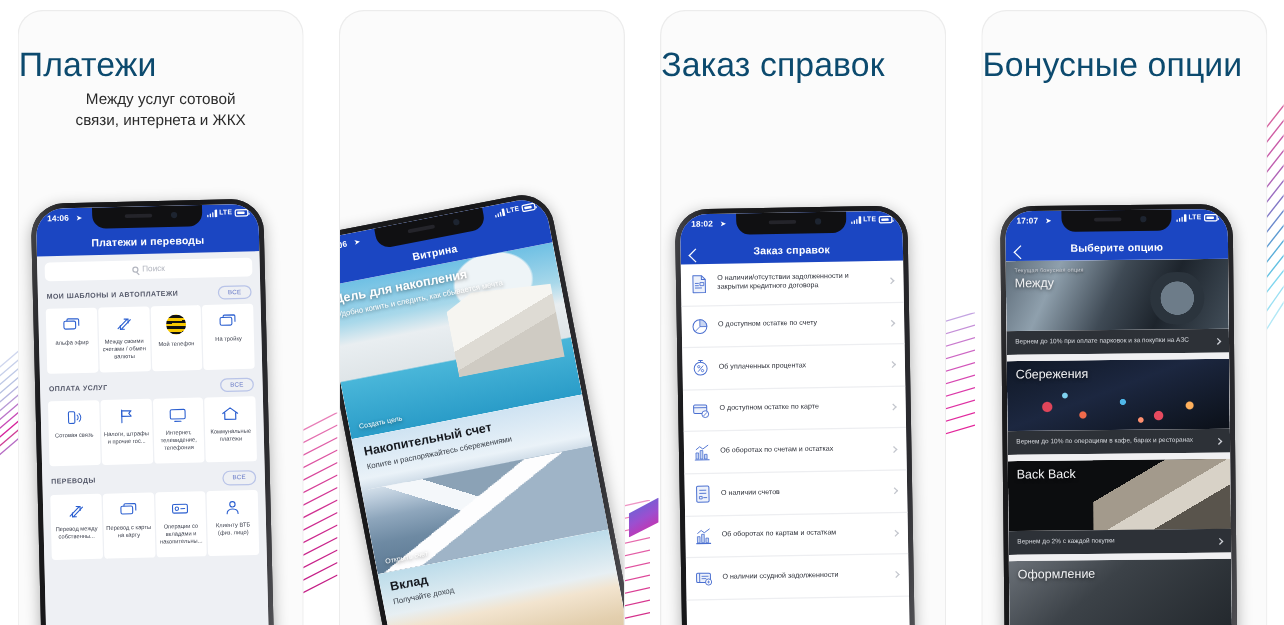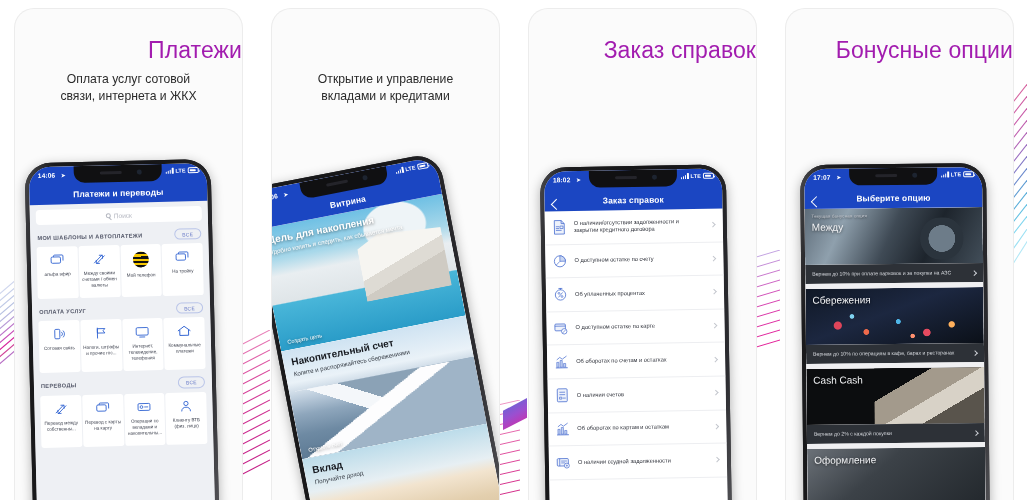--- a/index.html
+++ b/index.html
@@ -18,21 +18,21 @@
     border-radius:20px 20px 0 0;
     overflow:hidden;
   }
   .p1{ left:14px; }
   .p2{ left:271px; }
   .p3{ left:528px; }
   .p4{ left:785px; }
 
   .ptitle{
     position:absolute; left:0; right:0; top:28px;
-    text-align:right; font-size:23px; color:#a21caf; font-weight:400;
+    text-align:left; font-size:27px; color:#0c4a6e; font-weight:400;
     letter-spacing:.1px; white-space:nowrap;
   }
   .psub{
     position:absolute; left:12px; right:12px; top:62px;
     text-align:center; font-size:12.2px; line-height:16.5px; color:#2b2b2b;
   }
 
   
   .phone{
     position:absolute;
@@ -319,21 +319,21 @@
       <line x1="100" y1="120" x2="12" y2="232" stroke="#62c0e2"></line>
       <line x1="100" y1="132" x2="12" y2="244" stroke="#7fd6ef"></line>
       <line x1="100" y1="144" x2="26" y2="250" stroke="#9ae0f3"></line>
       <line x1="100" y1="156" x2="40" y2="250" stroke="#b2e8f6"></line>
     </g>
   </svg>
 
   <div class="panel p1">
     <div class="ptitle">Платежи</div>
     <div class="psub">
-      <span style="white-space:pre-line">Оплата услуг сотовой
+      <span style="white-space:pre-line">Между услуг сотовой
 связи, интернета и ЖКХ</span>
     </div>
 
     <div class="phone" style="left:14px;top:152px;transform:rotate(-1.4deg);">
       <div class="bezelhi"></div>
       <div class="screen">
         <div class="navbar">
           <div class="nav-title">Платежи и переводы</div>
         </div>
         <div class="notch"></div>
@@ -483,24 +483,20 @@
               <span class="lbl">Клиенту ВТБ (физ. лицо)</span>
             </div>
           </div>
 
         </div>
       </div>
     </div>
   </div>
 
   <div class="panel p2">
-    <div class="psub">
-      <span style="white-space:pre-line">Открытие и управление
-вкладами и кредитами</span>
-    </div>
 
     <div class="phone" style="left:8px;top:158px;transform:rotate(-11deg);width:196px;height:380px;">
       <div class="bezelhi"></div>
       <div class="screen">
         <div class="navbar">
           <div class="nav-title">Витрина</div>
         </div>
         <div class="notch"></div>
         <div class="statusbar">
           <div class="sb-time">14:06</div>
@@ -705,21 +701,21 @@
               <div class="name" style="top:6px">Сбережения</div>
             </div>
             <div class="ft">
                 <span>Вернем до 10% по операциям в кафе, барах и ресторанах</span>
                 <i class="chevw"></i>
               </div>
           </div>
           <div class="card4">
             <div class="ph">
                 <div class="img-cash"></div>
-              <div class="name" style="top:6px">Cash Cash</div>
+              <div class="name" style="top:6px">Back Back</div>
             </div>
             <div class="ft">
                 <span>Вернем до 2% с каждой покупки</span>
                 <i class="chevw"></i>
               </div>
           </div>
           <div class="card4">
             <div class="ph">
                 <div class="img-sber"></div>
               <div class="name" style="top:6px">Оформление</div>

